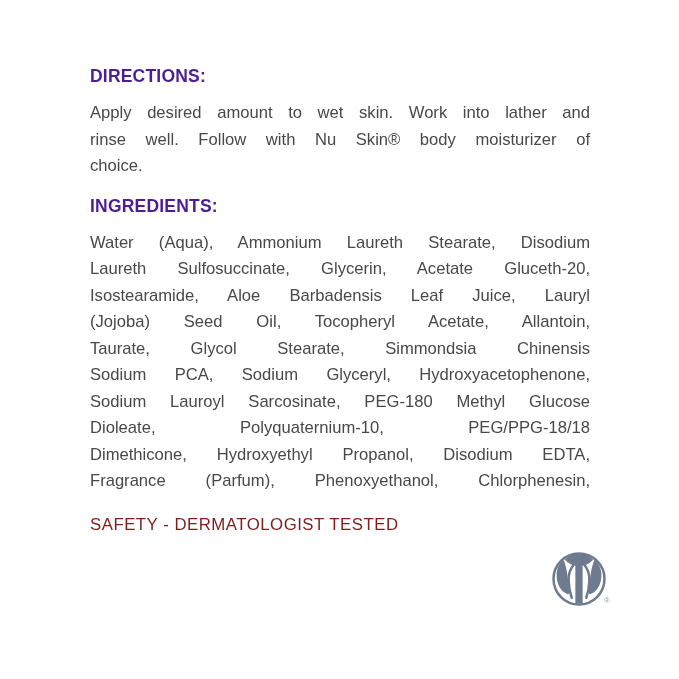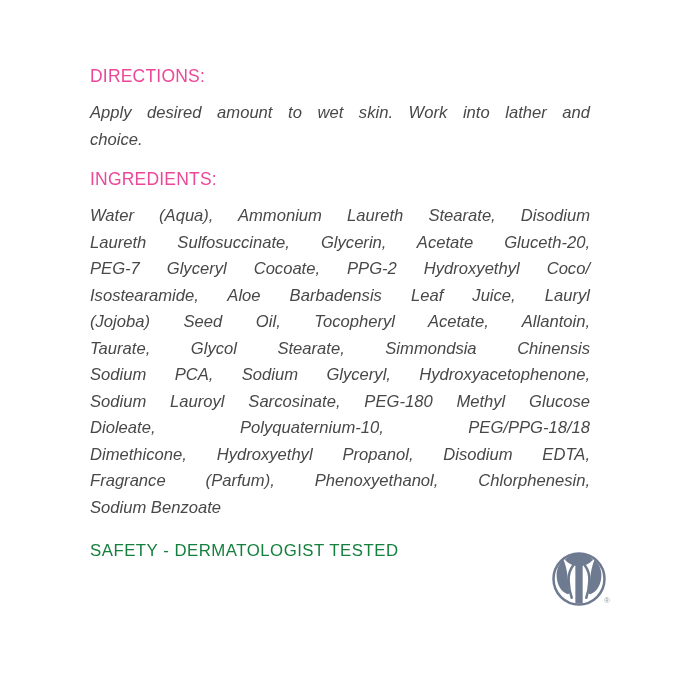--- a/index.html
+++ b/index.html
@@ -11,46 +11,45 @@
     overflow: hidden;
   }
   .panel {
     position: absolute;
     left: 90px;
     top: 67px;
     width: 500px;
   }
   .section-heading {
     font-size: 17.5px;
-    font-weight: 400;
-    color: #ec4899;
+    font-weight: 700;
+    color: #4c1d95;
     letter-spacing: 0.2px;
     line-height: 18px;
   }
   .para {
     font-size: 16.6px;
     color: #48484a;
     line-height: 26.5px;
     margin-top: 15px;
     margin-bottom: 17px;
     text-justify: inter-word;
-    font-style: italic;
   }
   .tline {
     text-align: justify;
     text-align-last: justify;
     -moz-text-align-last: justify;
   }
   .tline.last {
     text-align-last: left;
     -moz-text-align-last: left;
   }
   .safety {
     font-size: 16.8px;
-    color: #15803d;
+    color: #7f1d1d;
     letter-spacing: 0.5px;
     line-height: 26px;
     margin-top: 12px;
   }
   .brand-logo {
     position: absolute;
     left: 551px;
     top: 551px;
     width: 56px;
     height: 56px;
@@ -67,38 +66,37 @@
 </style>
 </head>
 <body>
 
 <div class="panel">
 
   <div class="section-heading">DIRECTIONS:</div>
 
   <div class="para">
       <div class="tline">Apply desired amount to wet skin. Work into lather and</div>
+      <div class="tline">rinse well. Follow with Nu Skin® body moisturizer of</div>
       <div class="tline last">choice.</div>
     </div>
 
   <div class="section-heading">INGREDIENTS:</div>
 
   <div class="para">
       <div class="tline">Water (Aqua), Ammonium Laureth Stearate, Disodium</div>
       <div class="tline">Laureth Sulfosuccinate, Glycerin, Acetate Gluceth-20,</div>
-      <div class="tline">PEG-7 Glyceryl Cocoate, PPG-2 Hydroxyethyl Coco/</div>
       <div class="tline">Isostearamide, Aloe Barbadensis Leaf Juice, Lauryl</div>
       <div class="tline">(Jojoba) Seed Oil, Tocopheryl Acetate, Allantoin,</div>
       <div class="tline">Taurate, Glycol Stearate, Simmondsia Chinensis</div>
       <div class="tline">Sodium PCA, Sodium Glyceryl, Hydroxyacetophenone,</div>
       <div class="tline">Sodium Lauroyl Sarcosinate, PEG-180 Methyl Glucose</div>
       <div class="tline">Dioleate, Polyquaternium-10, PEG/PPG-18/18</div>
       <div class="tline">Dimethicone, Hydroxyethyl Propanol, Disodium EDTA,</div>
       <div class="tline">Fragrance (Parfum), Phenoxyethanol, Chlorphenesin,</div>
-      <div class="tline last">Sodium Benzoate</div>
     </div>
 
   <div class="safety">SAFETY - DERMATOLOGIST TESTED</div>
 
 </div>
 
 <div class="brand-logo">
   <span>
     <svg viewBox="0 0 200 200" xmlns="http://www.w3.org/2000/svg" aria-hidden="true">
 

